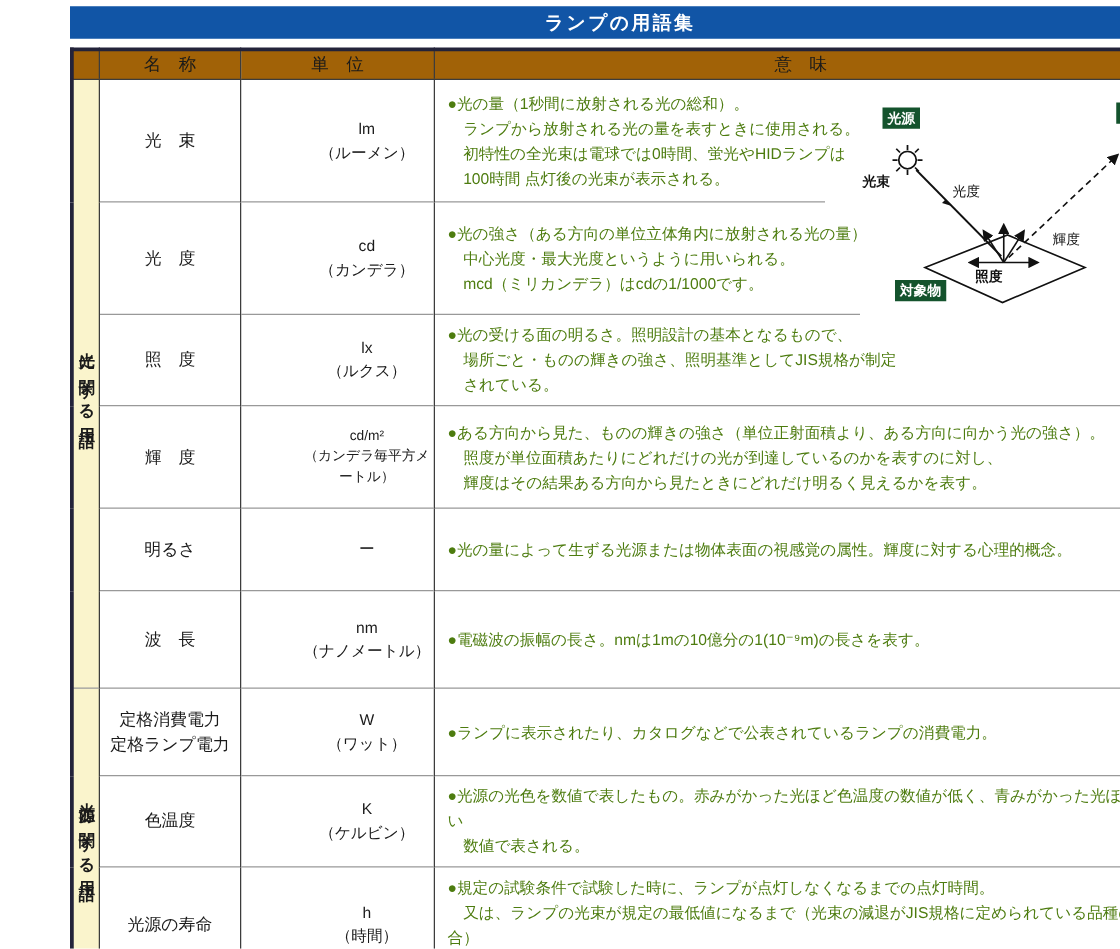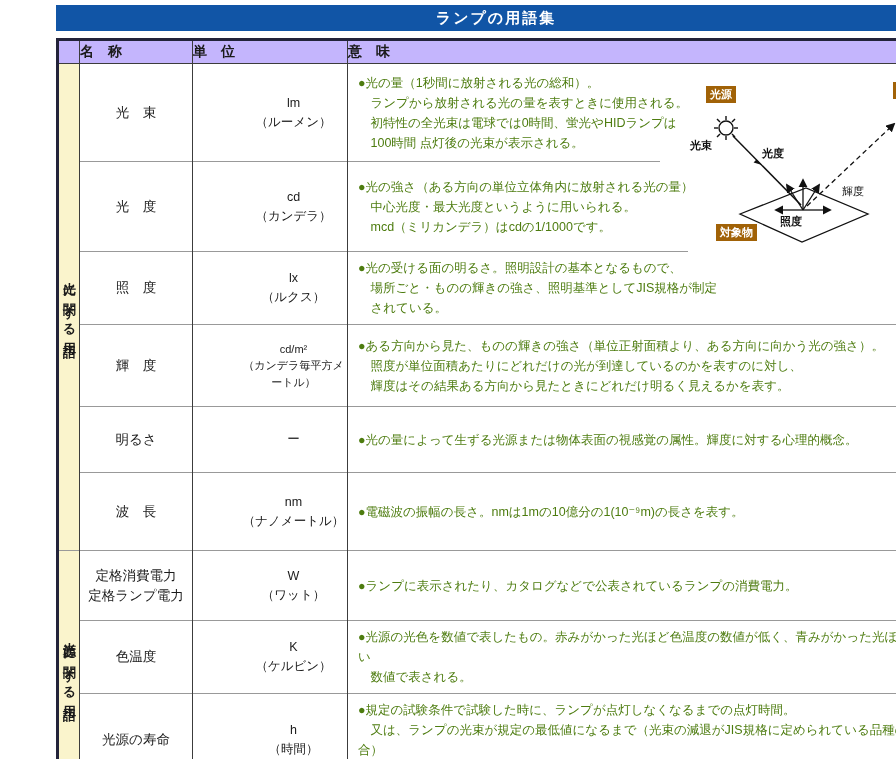--- a/index.html
+++ b/index.html
@@ -15,22 +15,22 @@
   }
 
   table.glossary {
     position: absolute; left: 8px; top: 38px; width: 880px; height: 708px;
     border-collapse: collapse; table-layout: fixed;
     border: 3px solid #23233a;
     background: #ffffff;
   }
   table.glossary td { border-left: 1.5px solid #3c3c3c; vertical-align: middle; }
   tr.head td {
-    background: #c4b5fd; border-bottom: 1.5px solid #3c3c3c;
-    font-size: 14px; font-weight: 700; color: #1a1a1a; height: 24px;
+    background: #a16207; border-bottom: 1.5px solid #3c3c3c;
+    text-align: center; font-size: 14px; font-weight: 400; color: #1a1a1a; height: 24px;
   }
   td.side {
     background: #faf4cc; text-align: center; vertical-align: middle;
   }
   .vtext {
     writing-mode: vertical-rl; text-orientation: upright;
     font-size: 13px; font-weight: 600; color: #1a1a1a; letter-spacing: 3px;
     display: inline-block;
   }
   tbody tr.body td { border-top: 1px solid #999999; }
@@ -47,21 +47,21 @@
   }
 
   
   .sep-mask { position: absolute; left: 612px; top: 152px; width: 40px; height: 18px; background: #ffffff; z-index: 2; }
   .diagram {
     position: absolute; left: 640px; top: 64px; width: 246px; height: 194px;
     background: #ffffff; z-index: 3; font-size: 11px; color: #111111;
   }
   .diagram svg { position: absolute; left: 0; top: 0; }
   .dlabel { position: absolute; font-size: 11px; font-weight: bold; color: #111; white-space: nowrap; }
-  .dlabel.boxed { background: #a16207; color: #ffffff; padding: 1px 4px; font-size: 11px; }
+  .dlabel.boxed { background: #14532d; color: #ffffff; padding: 1px 4px; font-size: 11px; }
 </style>
 </head>
 <body>
 
 <div class="page">
 
   <div class="title-bar">ランプの用語集</div>
 
   <table class="glossary">
     <colgroup>
@@ -192,19 +192,19 @@
         <line x1="115" y1="146" x2="115" y2="116" marker-end="url(#ah)"></line>
         <line x1="115" y1="146" x2="99" y2="121" marker-end="url(#ah)"></line>
         <line x1="115" y1="146" x2="131" y2="121" marker-end="url(#ah)"></line>
         <line x1="115" y1="146" x2="88" y2="146" marker-end="url(#ah)"></line>
         <line x1="115" y1="146" x2="142" y2="146" marker-end="url(#ah)"></line>
       </g>
     </svg>
     <span class="dlabel boxed" style="left:18px; top:22px;">光源</span>
     <span class="dlabel boxed" style="left:205px; top:18px;">眼</span>
     <span class="dlabel" style="left:2px; top:74px; font-weight:600;">光束</span>
-    <span class="dlabel" style="left:74px; top:82px; font-weight:700;text-align:center;">光度</span>
+    <span class="dlabel" style="left:74px; top:82px; font-weight:400;text-align:center;">光度</span>
     <span class="dlabel" style="left:154px; top:120px; font-weight:400;">輝度</span>
     <span class="dlabel" style="left:92px; top:150px; font-weight:600;text-align:right;">照度</span>
     <span class="dlabel boxed" style="left:28px; top:160px;">対象物</span>
   </div>
 
 </div>
 
 </body></html>

